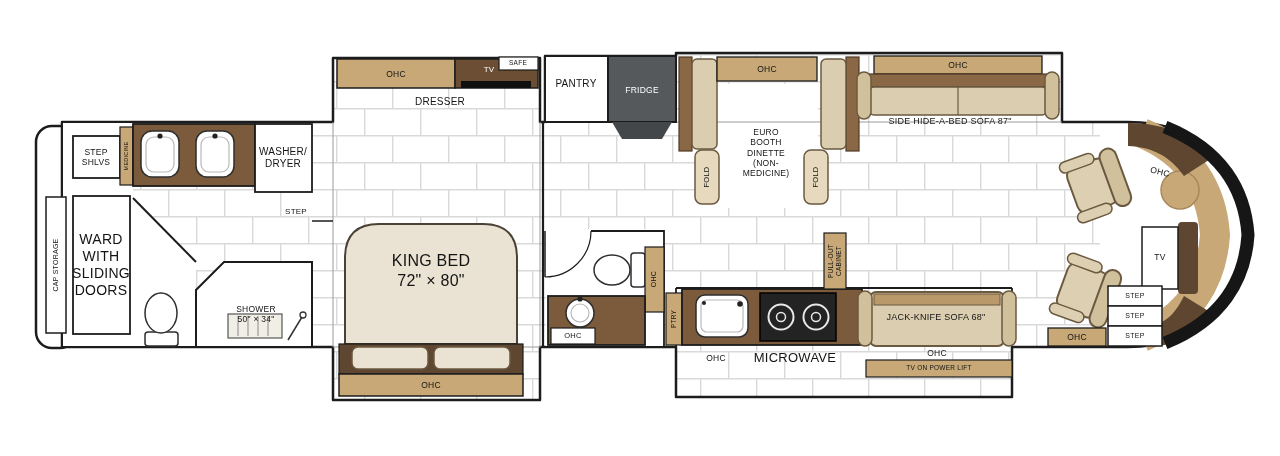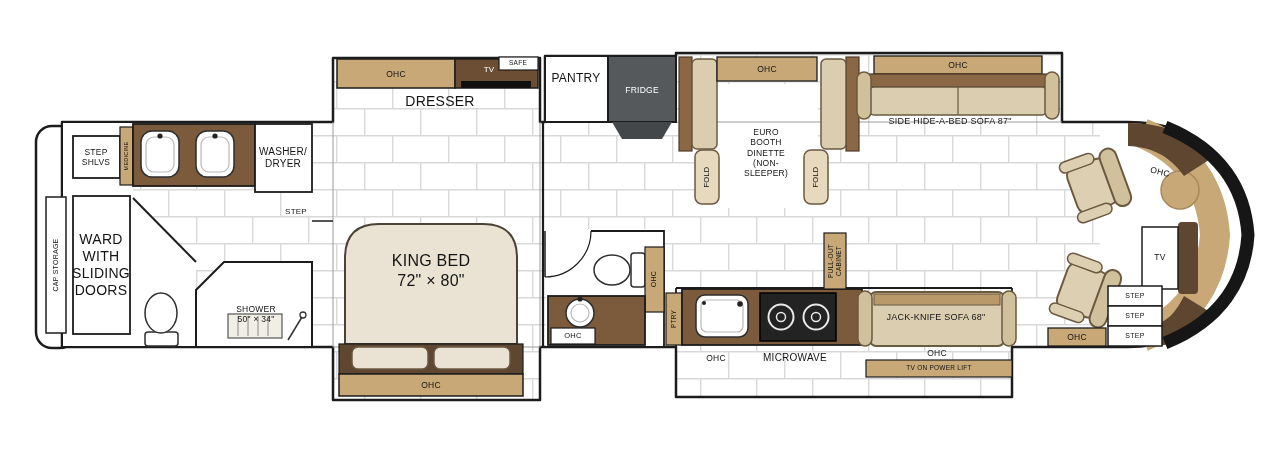--- a/index.html
+++ b/index.html
@@ -180,46 +180,46 @@
 WITH
 SLIDING
 DOORS</div>
   <div class="lbl" style="left:256px;top:314px;font-size:8.5px">SHOWER
 50" × 34"</div>
   <div class="lbl" style="left:296px;top:212px;font-size:8px">STEP</div>
 
   <div class="lbl" style="left:396px;top:74px;font-size:8.5px">OHC</div>
   <div class="lbl w" style="left:489px;top:70px;font-size:8px">TV</div>
   <div class="lbl" style="left:518px;top:63px;font-size:6.5px">SAFE</div>
-  <div class="lbl" style="left:440px;top:102px;font-size:14px">DRESSER</div>
+  <div class="lbl" style="left:440px;top:102px;font-size:10px">DRESSER</div>
   <div class="lbl" style="left:431px;top:271px;font-size:16px">KING BED
 72" × 80"</div>
   <div class="lbl" style="left:431px;top:385px;font-size:8.5px">OHC</div>
 
-  <div class="lbl" style="left:576px;top:78px;font-size:12px">PANTRY</div>
+  <div class="lbl" style="left:576px;top:84px;font-size:10px">PANTRY</div>
   <div class="lbl w" style="left:642px;top:90px;font-size:8.5px">FRIDGE</div>
 
   <div class="lbl" style="left:767px;top:69px;font-size:8.5px">OHC</div>
   <div class="lbl" style="left:766px;top:153px;font-size:8.5px">EURO
 BOOTH
 DINETTE
 (NON-
-SLEEPER)</div>
+MEDICINE)</div>
   <div class="lbl v" style="left:707px;top:177px;font-size:7.5px">FOLD</div>
   <div class="lbl v" style="left:816px;top:177px;font-size:7.5px">FOLD</div>
 
   <div class="lbl" style="left:958px;top:65px;font-size:8.5px">OHC</div>
   <div class="lbl" style="left:950px;top:121px;font-size:9px">SIDE HIDE-A-BED SOFA 87"</div>
 
   <div class="lbl v" style="left:654px;top:279px;font-size:7px">OHC</div>
   <div class="lbl" style="left:573px;top:336px;font-size:7.5px">OHC</div>
   <div class="lbl v" style="left:674px;top:319px;font-size:6.5px">PTRY</div>
 
   <div class="lbl" style="left:716px;top:358px;font-size:8.5px">OHC</div>
-  <div class="lbl" style="left:795px;top:358px;font-size:10px">MICROWAVE</div>
+  <div class="lbl" style="left:795px;top:358px;font-size:13px">MICROWAVE</div>
   <div class="lbl v" style="left:835px;top:261px;font-size:6.5px">PULL-OUT
 CABINET</div>
 
   <div class="lbl" style="left:936px;top:317px;font-size:9px">JACK-KNIFE SOFA 68"</div>
   <div class="lbl" style="left:937px;top:353px;font-size:8.5px">OHC</div>
   <div class="lbl" style="left:939px;top:368px;font-size:6.5px">TV ON POWER LIFT</div>
 
   <div class="lbl" style="left:1160px;top:172px;font-size:8.5px;transform:translate(-50%,-50%) rotate(14deg)">OHC</div>
   <div class="lbl" style="left:1160px;top:257px;font-size:8.5px">TV</div>
   <div class="lbl" style="left:1135px;top:296px;font-size:7px">STEP</div>

